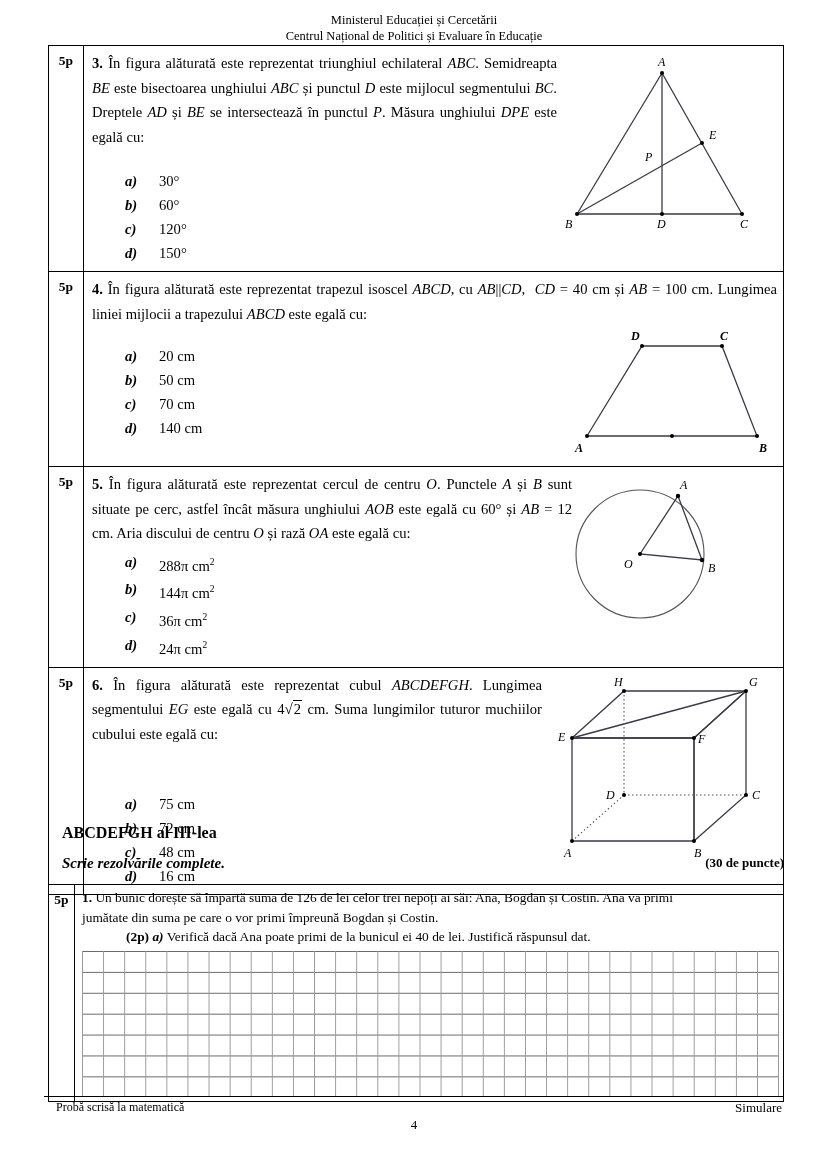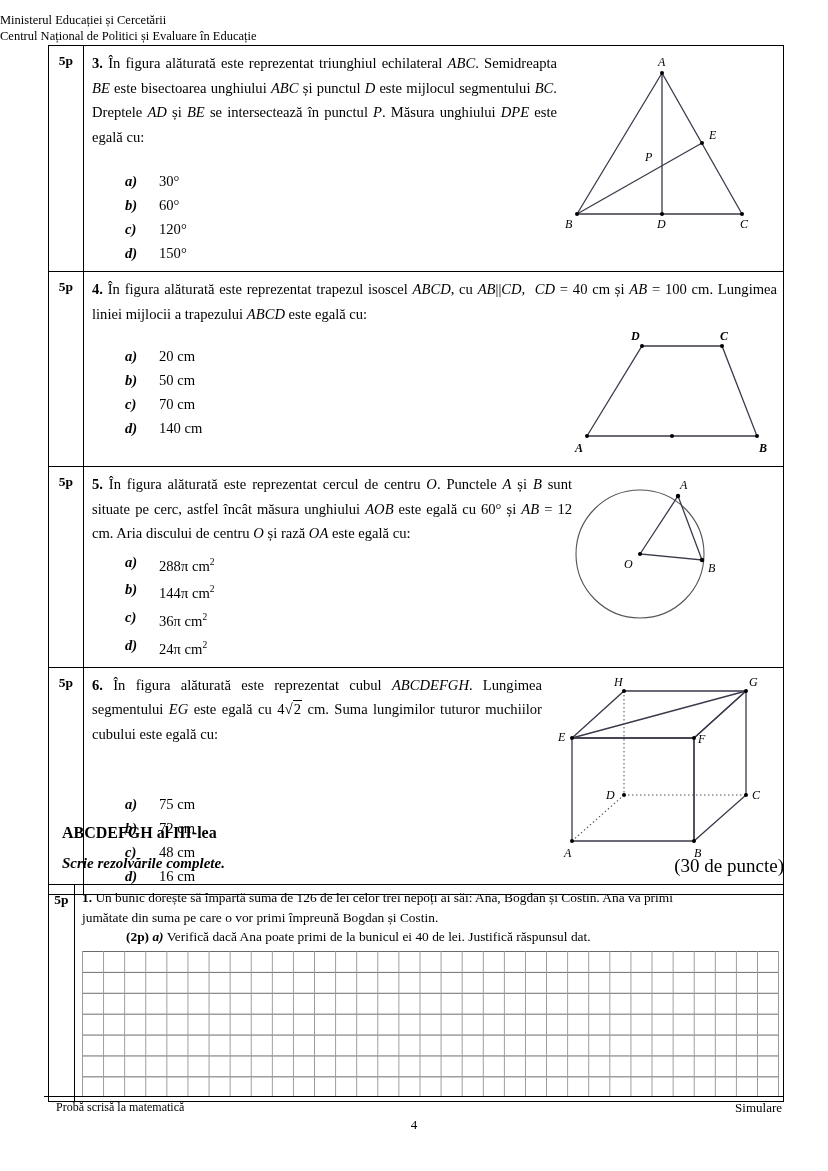--- a/index.html
+++ b/index.html
@@ -19,20 +19,21 @@
     position: absolute;
     left: 0; top: 0;
     width: 828px; height: 1171px;
   }
 
   
   .doc-header {
     position: absolute;
     left: 0; top: 12px;
     width: 828px;
+    text-align: center;
     font-size: 12.5px;
     line-height: 16px;
   }
   .doc-header div { white-space: nowrap; }
 
   
   .exam-table {
     position: absolute;
     left: 48px; top: 45px;
     width: 736px;
@@ -106,22 +107,22 @@
   .sub-sub {
     position: absolute;
     left: 62px; top: 855px;
     font-size: 15px;
     font-weight: bold;
     font-style: italic;
   }
   .sub-pts {
     position: absolute;
     right: 44px; top: 855px;
-    font-size: 19px;
-    font-weight: normal;
+    font-size: 13px;
+    font-weight: bold;
   }
 
   
   .t3-table {
     position: absolute;
     left: 48px; top: 884px;
     width: 736px;
     border-collapse: collapse;
   }
   .t3-table td { border: 1px solid #000; vertical-align: top; padding: 0; }

